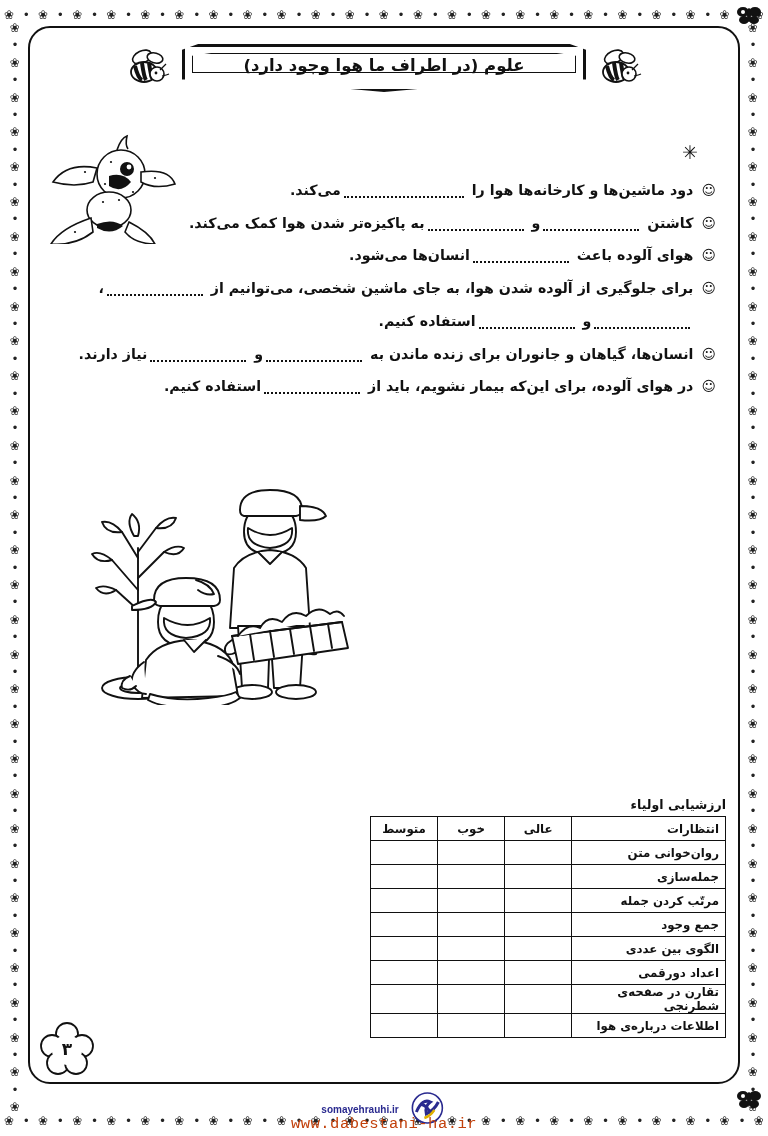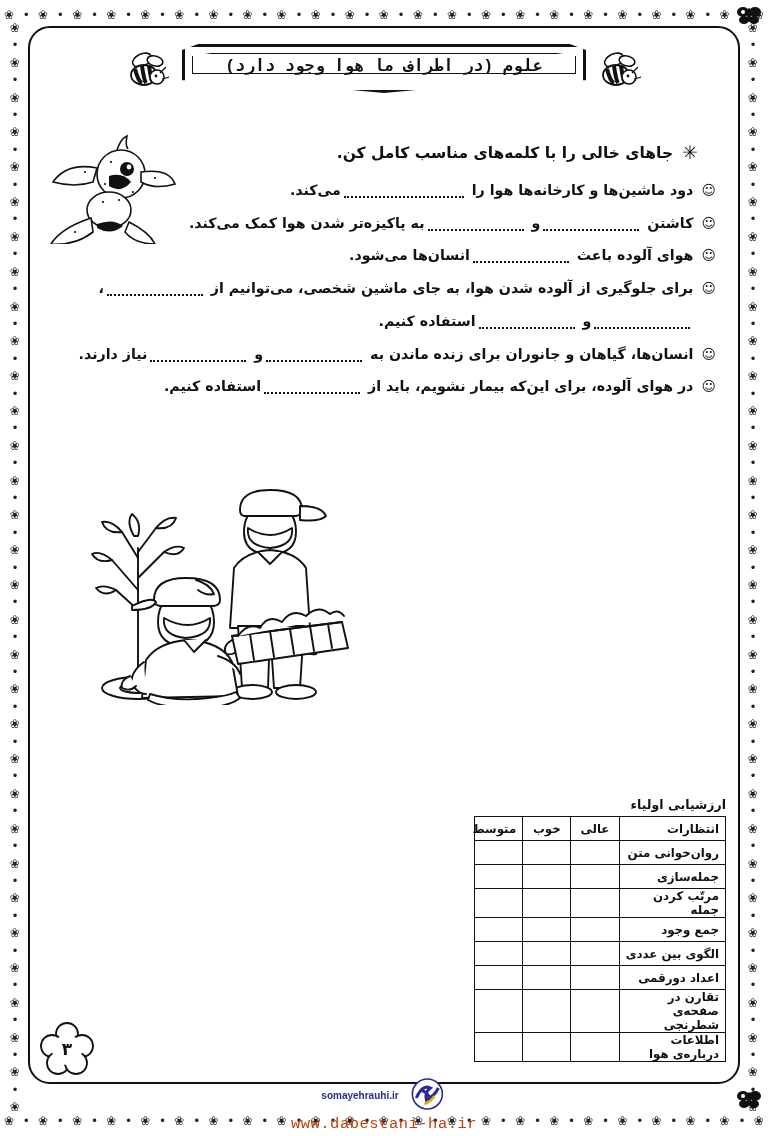--- a/index.html
+++ b/index.html
@@ -41,21 +41,21 @@
     position:absolute;
     left:28px;top:26px;right:28px;bottom:52px;
     border:2.5px solid #111;
     border-radius:22px;
     box-sizing:border-box;
   }
 
   
   .banner-wrap{
     position:absolute;left:0;right:0;top:44px;
-    display:flex;align-items:center;justify-content:center;gap:8px;font-family:Liberation Mono, monospace;
+    display:flex;justify-content:center;gap:8px;
   }
   .banner{
     position:relative;
     min-width:330px;
     padding:9px 34px 14px;
     border:3px solid #111;
     background:#fff;
     text-align:center;
     clip-path:polygon(0% 12%,4% 0%,96% 0%,100% 12%,100% 74%,92% 74%,92% 88%,
                       66% 88%,50% 100%,34% 88%,8% 88%,8% 74%,0% 74%);
@@ -108,21 +108,21 @@
     vertical-align:-3px;
     height:13px;
   }
   .blank.wide{min-width:120px;}
 
   
   .illus{position:absolute;left:72px;top:440px;width:290px;height:265px;}
 
   
   .eval{
-    position:absolute;right:42px;top:797px;width:252px;direction:rtl;
+    position:absolute;right:42px;top:797px;width:356px;direction:rtl;
   }
   .eval-title{font-size:12.5px;font-weight:700;margin-bottom:4px;text-align:right;}
   table{border-collapse:collapse;width:100%;table-layout:fixed;}
   th,td{
     border:1.4px solid #111;
     height:23px;
     font-size:11.8px;font-weight:700;
     padding:0 6px;
   }
   th.exp,td.exp{width:46%;text-align:right;}
@@ -137,21 +137,21 @@
     position:absolute;font-size:17px;font-weight:700;
   }
 
   
   .footer{
     position:absolute;left:0;right:0;bottom:2px;height:54px;
     display:flex;flex-direction:column;align-items:center;justify-content:flex-end;
   }
   .footer-logo-row{
     position:absolute;left:50%;transform:translateX(-50%);
-    bottom:22px;display:flex;align-items:center;gap:10px;
+    bottom:8px;display:flex;align-items:center;gap:10px;
   }
   .logo{width:38px;height:34px;}
   .logo-text{
     font-family:"Liberation Sans",sans-serif;
     font-size:10px;color:#2a2a8f;direction:ltr;font-weight:600;
   }
   .site{
     position:absolute;left:50%;transform:translateX(-50%);bottom:1px;
     font-family:"Liberation Mono","DejaVu Sans Mono",monospace;
     font-size:15.5px;color:#c2410c;direction:ltr;letter-spacing:.5px;
@@ -463,21 +463,20 @@
         <circle cx="58" cy="70" r="1.1"></circle>
       <circle cx="74" cy="68" r="1.1"></circle>
         <circle cx="40" cy="40" r="1.1"></circle>
       <circle cx="110" cy="46" r="1.1"></circle>
         <circle cx="30" cy="100" r="1.1"></circle>
     </g>
   </svg>
 
   <div class="instruction">
     <span class="star">✳</span>
-    <span>جاهای خالی را با کلمه‌های مناسب کامل کن.</span>
   </div>
 
   <div class="questions" id="questions">
       <div class="q">
         <span class="smiley">☺</span>
         <div class="q-body">
           <span class="q-line"><span>دود ماشین‌ها و کارخانه‌ها هوا را</span> <span class="blank wide"></span><span>می‌کند.</span> </span>
         </div>
       </div>
       <div class="q">

